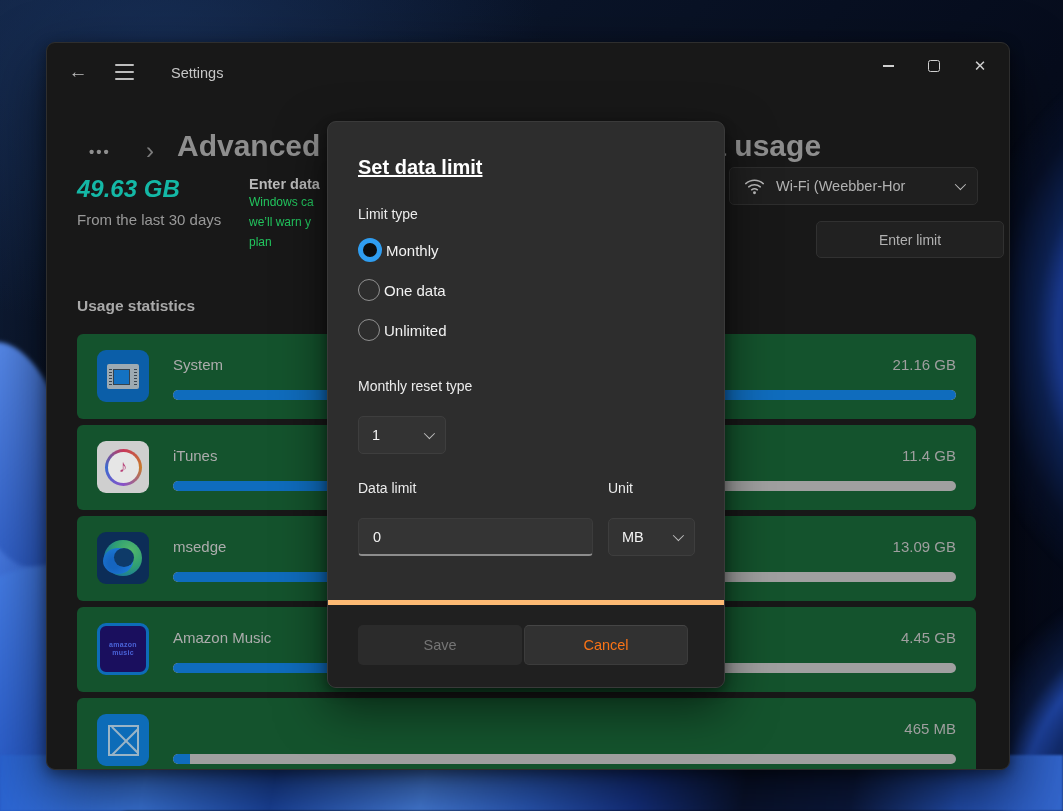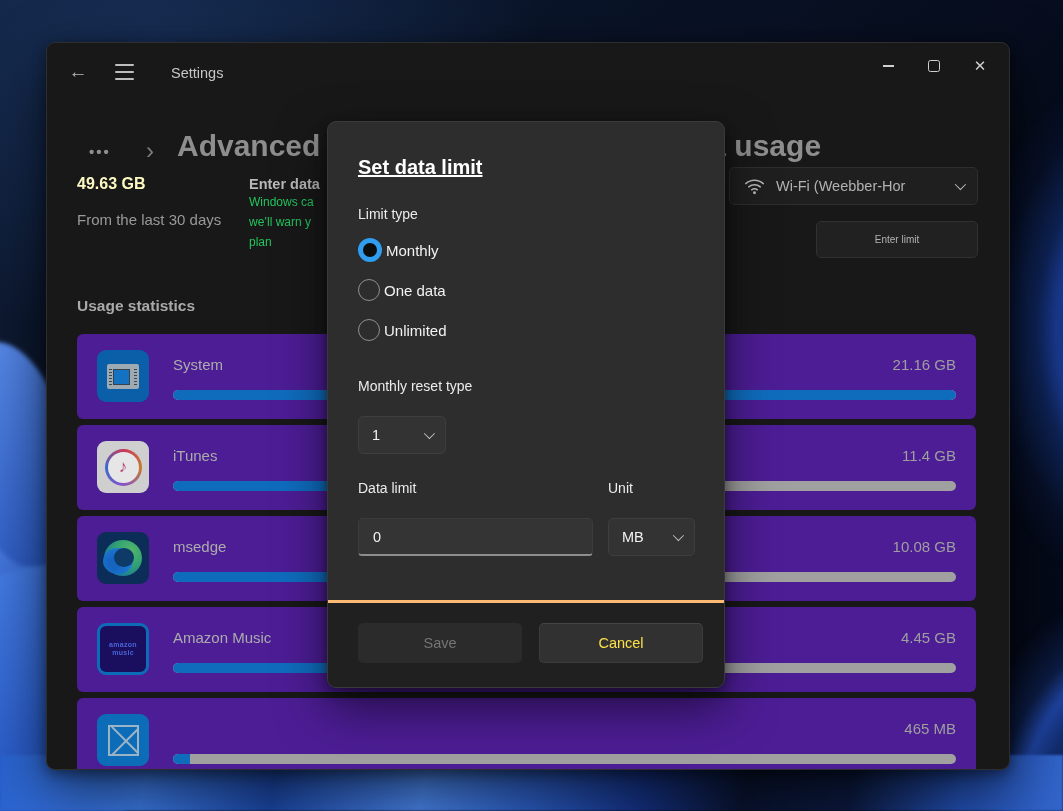--- a/index.html
+++ b/index.html
@@ -53,42 +53,42 @@
   .breadcrumb { position:absolute; left:0; top:92px; width:100%; height:46px; }
   .bc-ellipsis { position:absolute; left:42px; top:8px; font-size:15px; letter-spacing:2px; color:#8e8e8e; font-weight:bold; }
   .bc-sep { position:absolute; top:2px; font-size:24px; color:#7c7c7c; font-weight:400; }
   .bc-sep1 { left:99px; }
   .bc-sep2 { left:585px; }
   .bc-page { position:absolute; top:-6px; font-size:30px; font-weight:600; color:#8e8e8e; white-space:nowrap; }
   .bc-parent { left:130px; }
   .bc-current { left:614px; }
 
   
-  .stat-total { position:absolute; left:30px; top:132px; font-size:16px; font-weight:700; color:#fef9c3; }
+  .stat-total { position:absolute; left:30px; top:132px; font-size:24px; font-weight:700; color:#14b8a6;font-style:italic; }
   .stat-period { position:absolute; left:30px; top:165px; width:160px; font-size:15px; line-height:24px; color:#999; }
   .desc { position:absolute; left:202px; top:133px; width:140px; }
   .desc-title { font-size:14.5px; font-weight:700; color:#b9b9b9; white-space:nowrap; }
   .desc-line { font-size:12px; color:#22c55e; line-height:20px; white-space:nowrap; }
   .desc-line:first-of-type { margin-top:7px; }
 
   .wifi-select { position:absolute; left:682px; top:124px; width:249px; height:38px;
     background:#1f1f1f; border:1px solid #2e2e2e; border-radius:5px;
     display:flex; align-items:center; padding:0 14px; }
   .wifi-select svg { flex:0 0 auto; margin-right:11px; }
   .wifi-label { flex:1; font-size:14.5px; color:#b2b2b2; white-space:nowrap; overflow:hidden; }
   .chev { width:8px; height:8px; border-right:1.6px solid #bdbdbd; border-bottom:1.6px solid #bdbdbd;
     transform:rotate(45deg) translateY(-2px); flex:0 0 auto; }
-  .enter-limit-btn { position:absolute; left:769px; top:178px; width:162px; height:37px;
+  .enter-limit-btn { position:absolute; left:769px; top:178px; width:188px; height:37px;
     background:#212121; border:1px solid #313131; border-radius:5px;
-    color:#b2b2b2; font-size:10px; display:flex; align-items:center; justify-content:center; }
+    color:#b2b2b2; font-size:14px; display:flex; align-items:center; justify-content:center; }
 
   .usage-heading { position:absolute; left:30px; top:254px; font-size:15.5px; font-weight:700; color:#a9a9a9; }
 
   .rows { position:absolute; left:30px; top:291px; width:899px; }
-  .row-card { position:relative; width:899px; height:85px; background:#4c1d95; border-radius:6px; margin-bottom:6px; }
+  .row-card { position:relative; width:899px; height:85px; background:#14532d; border-radius:6px; margin-bottom:6px; }
   .app-ico { position:absolute; left:20px; top:16px; width:52px; height:52px; border-radius:9px; overflow:hidden; }
   .row-name { position:absolute; left:96px; top:22px; font-size:15px; color:#acacac; }
   .row-value { position:absolute; right:20px; top:22px; font-size:15px; color:#9f9f9f; }
   .bar-track { position:absolute; left:96px; right:20px; top:56px; height:10px; background:#a0a0a0; border-radius:5px; overflow:hidden; }
   .bar-fill { height:100%; background:#0f6cbd; border-radius:5px 0 0 5px; }
   .bar-fill.full { border-radius:5px; }
 
   
   .ico-system { background:#0b5ea8; display:flex; align-items:center; justify-content:center; }
   .sys-frame { width:32px; height:25px; background:#9daab2; border-radius:2px; position:relative; }
@@ -135,25 +135,25 @@
     display:flex; align-items:center; justify-content:space-between; padding:0 13px; }
   .dd-reset { left:30px; top:294px; width:88px; height:38px; }
   .dd-text { font-size:14.5px; color:#f2f2f2; }
   .lbl-datalimit { top:358px; }
   .lbl-unit { left:280px; top:358px; }
   .txt-input { position:absolute; left:30px; top:396px; width:235px; height:38px;
     background:#343434; border:1px solid #3c3c3c; border-bottom:2px solid #8d8d8d; border-radius:5px 5px 4px 4px;
     display:flex; align-items:center; padding:0 14px; font-size:14.5px; color:#f2f2f2; }
   .dd-unit { left:280px; top:396px; width:87px; height:38px; }
   .dlg-footer { position:absolute; left:0; bottom:0; width:100%; height:87px; background:#202020;
-    border-top:3px solid #fdba74; }
+    border-top:5px solid #fdba74; }
   .dlg-btn { position:absolute; top:20px; width:164px; height:40px; border-radius:5px;
     display:flex; align-items:center; justify-content:center; font-size:14.5px; }
   .btn-save { left:30px; background:#2b2b2b; color:#757575; }
-  .btn-cancel { left:211px; background:#313131; border:1px solid #3c3c3c; border-top-color:#454545; color:#fde047; }
+  .btn-cancel { left:196px; background:#313131; border:1px solid #3c3c3c; border-top-color:#454545; color:#f97316; }
 </style>
 </head>
 <body>
 
 <div class="wp wp-glow"></div>
 <div class="wp wp-ring1"></div>
 <div class="wp wp-ring2"></div>
 <div class="wp wp-petal1"></div>
 <div class="wp wp-petal2"></div>
 <div class="wp wp-petal3"></div>
@@ -251,21 +251,21 @@
       </div>
     </div>
 
     <div class="row-card">
       <div class="app-ico ico-edge">
         <div class="edge-g"></div>
           <div class="edge-b"></div>
           <div class="edge-hole"></div>
       </div>
       <div class="row-name">msedge</div>
-      <div class="row-value">10.08 GB</div>
+      <div class="row-value">13.09 GB</div>
       <div class="bar-track">
         <div class="bar-fill" style="width: 47.5%;"></div>
       </div>
     </div>
 
     <div class="row-card">
       <div class="app-ico ico-amazon">
         <div class="amz-line">amazon</div>
         <div class="amz-line">music</div>
       </div>

